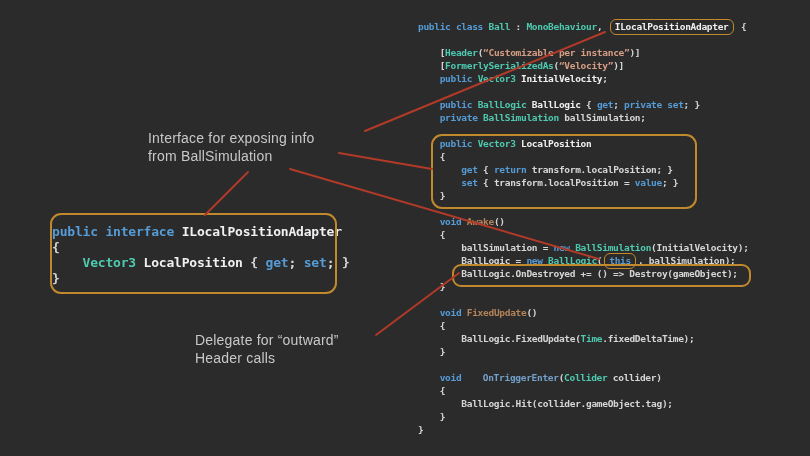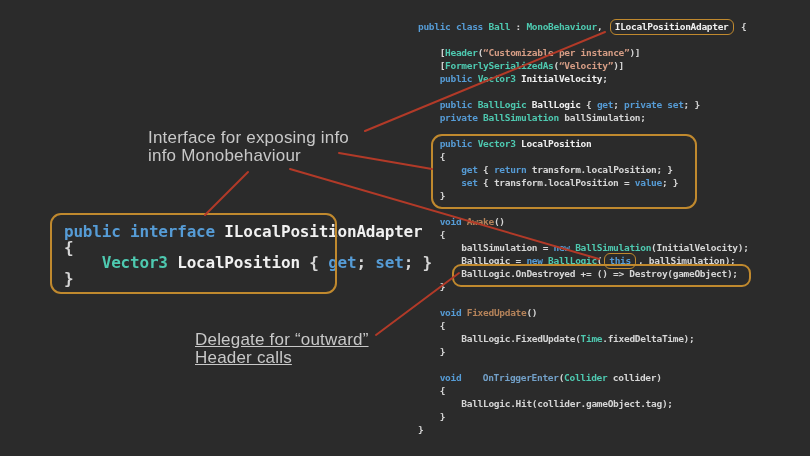--- a/index.html
+++ b/index.html
@@ -6,35 +6,35 @@
   body{
     width:810px;height:456px;overflow:hidden;position:relative;
     background:var(--background,#2b2b2b);
     font-family:"Liberation Sans",sans-serif;
   }
   .slide{position:absolute;inset:0;}
 
   
   .note{
     position:absolute;color:var(--note-text,#c8c8c8);
-    font-size:17px;line-height:18px;letter-spacing:0.2px;
+    font-size:14px;line-height:18px;letter-spacing:0.2px;
   }
   #note-interface{left:148px;top:129px;}
-  #note-delegate{left:195px;top:331px;text-decoration:underline;}
+  #note-delegate{left:195px;top:331px;}
 
   
   .code{
     position:absolute;
     font-family:"DejaVu Sans Mono",monospace;
     font-weight:700;
     white-space:pre;
   }
   #main-code{left:418px;top:20px;font-size:9.5px;letter-spacing:-0.3px;}
   #main-code .code-line{height:13px;line-height:13px;}
-  #interface-code{left:64px;top:224px;font-size:16px;letter-spacing:-0.2px;}
+  #interface-code{left:52px;top:224px;font-size:13px;letter-spacing:-0.2px;}
   #interface-code .code-line{height:15.5px;line-height:15.5px;}
 
   .tk-k{color:var(--keyword,#569cd6);}
   .tk-t{color:var(--type,#4ec9b0);}
   .tk-s{color:var(--string,#d69d85);text-align:center;}
   .tk-p{color:var(--plain,#d6d6d6);}
   .tk-w{color:var(--member,#f0f0f0);}
   .tk-m{color:var(--method,#b5835a);}
   .tk-u{color:var(--unity-method,#72a0c8);padding-left:16px;}
   .tk-bx,.tk-bk{
@@ -63,21 +63,21 @@
   #arrows{position:absolute;inset:0;pointer-events:none;}
   .arrow{stroke:var(--arrow,#b23a28);stroke-width:2;stroke-linecap:round;}
 </style>
 </head>
 <body>
 
 <div class="slide">
 
   <div class="note" id="note-interface">
     <div>Interface for exposing info</div>
-    <div>info Monobehaviour</div>
+    <div>from BallSimulation</div>
   </div>
 
   <div class="note" id="note-delegate">
     <div>Delegate for “outward”</div>
     <div>Header calls</div>
   </div>
 
   <div class="code" id="main-code"><div class="code-line"><span class="tk-k">public class </span><span class="tk-t">Ball </span><span class="tk-p">: </span><span class="tk-t">MonoBehaviour</span><span class="tk-p">, </span><span class="tk-bx">ILocalPositionAdapter</span><span class="tk-p"> {</span></div><div class="code-line">&nbsp;</div><div class="code-line"><span class="tk-p">    [</span><span class="tk-t">Header</span><span class="tk-p">(</span><span class="tk-s">“Customizable per instance”</span><span class="tk-p">)]</span></div><div class="code-line"><span class="tk-p">    [</span><span class="tk-t">FormerlySerializedAs</span><span class="tk-p">(</span><span class="tk-s">“Velocity”</span><span class="tk-p">)]</span></div><div class="code-line"><span class="tk-k">    public </span><span class="tk-t">Vector3 </span><span class="tk-w">InitialVelocity</span><span class="tk-p">;</span></div><div class="code-line">&nbsp;</div><div class="code-line"><span class="tk-k">    public </span><span class="tk-t">BallLogic </span><span class="tk-w">BallLogic </span><span class="tk-p">{ </span><span class="tk-k">get</span><span class="tk-p">; </span><span class="tk-k">private set</span><span class="tk-p">; }</span></div><div class="code-line"><span class="tk-k">    private </span><span class="tk-t">BallSimulation </span><span class="tk-p">ballSimulation;</span></div><div class="code-line">&nbsp;</div><div class="code-line"><span class="tk-k">    public </span><span class="tk-t">Vector3 </span><span class="tk-w">LocalPosition</span></div><div class="code-line"><span class="tk-p">    {</span></div><div class="code-line"><span class="tk-p">        </span><span class="tk-k">get</span><span class="tk-p"> { </span><span class="tk-k">return</span><span class="tk-p"> transform.localPosition; }</span></div><div class="code-line"><span class="tk-p">        </span><span class="tk-k">set</span><span class="tk-p"> { transform.localPosition = </span><span class="tk-k">value</span><span class="tk-p">; }</span></div><div class="code-line"><span class="tk-p">    }</span></div><div class="code-line">&nbsp;</div><div class="code-line"><span class="tk-k">    void </span><span class="tk-m">Awake</span><span class="tk-p">()</span></div><div class="code-line"><span class="tk-p">    {</span></div><div class="code-line"><span class="tk-p">        ballSimulation = </span><span class="tk-k">new </span><span class="tk-t">BallSimulation</span><span class="tk-p">(InitialVelocity);</span></div><div class="code-line"><span class="tk-p">        BallLogic = </span><span class="tk-k">new </span><span class="tk-t">BallLogic</span><span class="tk-p">(</span><span class="tk-bk">this</span><span class="tk-p">, ballSimulation);</span></div><div class="code-line"><span class="tk-p">        BallLogic.OnDestroyed += () =&gt; Destroy(gameObject);</span></div><div class="code-line"><span class="tk-p">    }</span></div><div class="code-line">&nbsp;</div><div class="code-line"><span class="tk-k">    void </span><span class="tk-m">FixedUpdate</span><span class="tk-p">()</span></div><div class="code-line"><span class="tk-p">    {</span></div><div class="code-line"><span class="tk-p">        BallLogic.FixedUpdate(</span><span class="tk-t">Time</span><span class="tk-p">.fixedDeltaTime);</span></div><div class="code-line"><span class="tk-p">    }</span></div><div class="code-line">&nbsp;</div><div class="code-line"><span class="tk-k">    void </span><span class="tk-u">OnTriggerEnter</span><span class="tk-p">(</span><span class="tk-t">Collider</span><span class="tk-p"> collider)</span></div><div class="code-line"><span class="tk-p">    {</span></div><div class="code-line"><span class="tk-p">        BallLogic.Hit(collider.gameObject.tag);</span></div><div class="code-line"><span class="tk-p">    }</span></div><div class="code-line"><span class="tk-p">}</span></div></div>
 
   <div class="code" id="interface-code"><div class="code-line"><span class="tk-k">public interface </span><span class="tk-w">ILocalPositionAdapter</span></div><div class="code-line"><span class="tk-p">{</span></div><div class="code-line"><span class="tk-p">    </span><span class="tk-t">Vector3 </span><span class="tk-w">LocalPosition </span><span class="tk-p">{ </span><span class="tk-k">get</span><span class="tk-p">; </span><span class="tk-k">set</span><span class="tk-p">; }</span></div><div class="code-line"><span class="tk-p">}</span></div></div>

